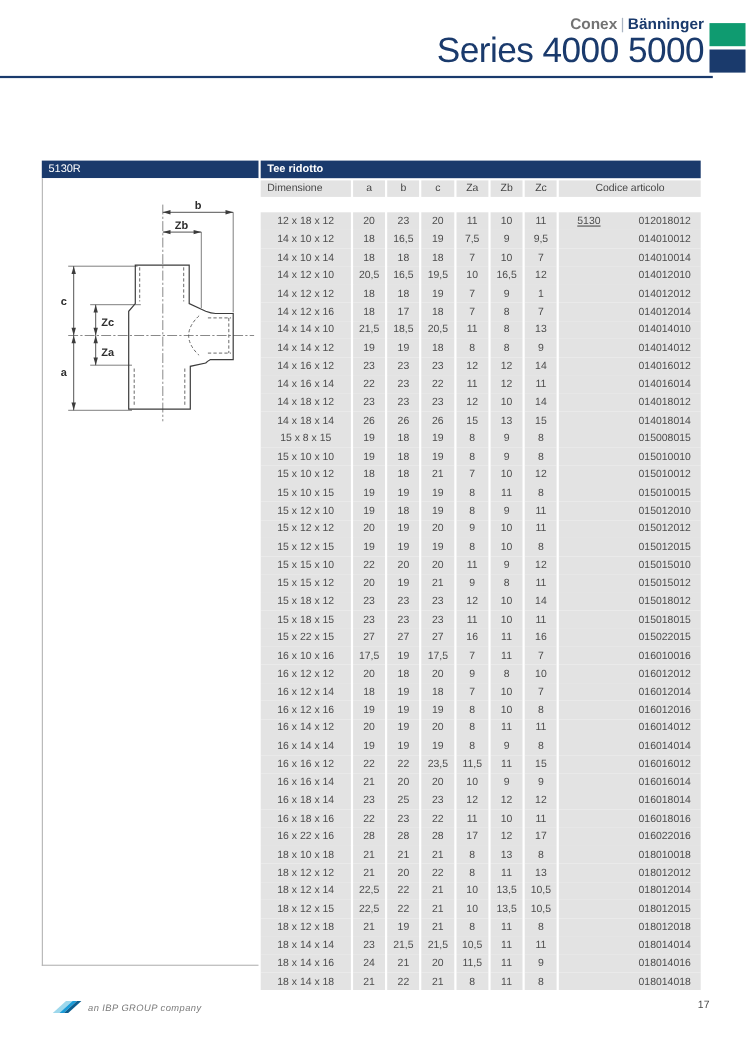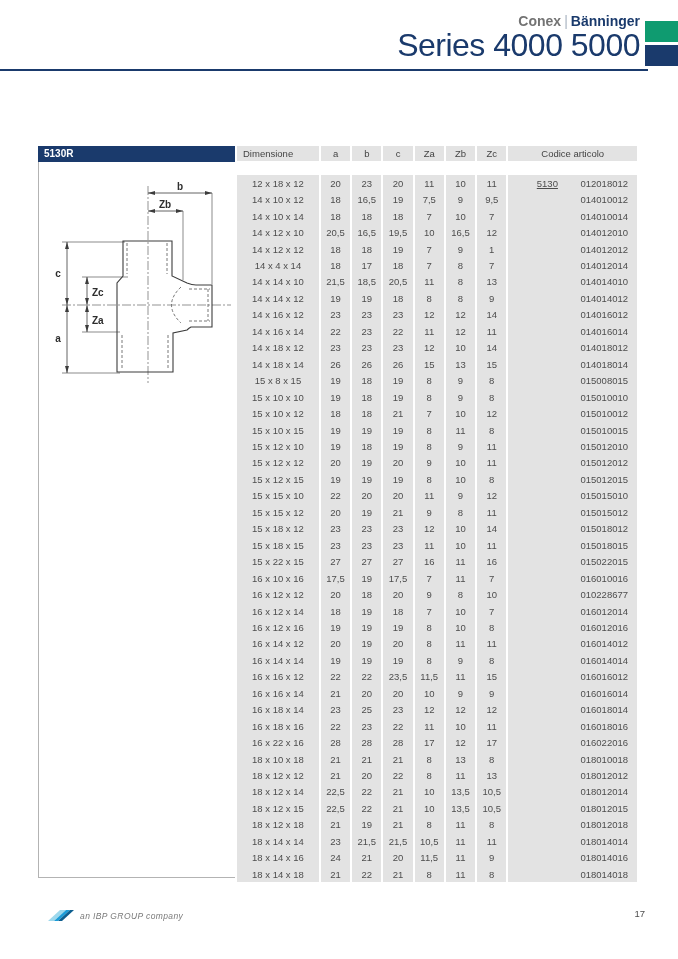--- a/index.html
+++ b/index.html
@@ -12,41 +12,41 @@
   .brand-divider{color:#aab4c2;font-weight:normal;padding:0 3px;}
   .brand-ban{color:#1a3a6c;}
   .series-title{position:absolute;top:27px;right:38px;font-size:32px;font-weight:normal;
                 color:#1a3a6c;letter-spacing:-0.5px;white-space:nowrap;}
   .block-green{position:absolute;left:645px;top:21px;width:33px;height:21px;background:#0f9b70;}
   .block-navy{position:absolute;left:645px;top:45px;width:33px;height:21px;background:#1a3a6c;}
   .header-rule{position:absolute;left:0;top:69px;width:648px;height:2px;background:#1a3a6c;}
 
   
   .code-bar{position:absolute;left:38px;top:146px;width:191px;height:16px;background:#1a3a6c;
-            color:#fff;font-size:10px;font-weight:bold;line-height:16px;padding-left:6px;}
+            color:#fff;font-size:10px;font-weight:normal;line-height:16px;padding-left:6px;}
   .panel-box{position:absolute;left:38px;top:162px;width:196px;height:715px;
              border-left:1px solid #b3b3b3;border-bottom:1px solid #b3b3b3;background:#fff;}
   .diagram{position:absolute;left:35px;top:166px;}
 
   
   .table{position:absolute;left:237px;top:146px;width:400px;}
   .title-bar{height:16px;background:#1a3a6c;color:#fff;font-size:10px;font-weight:bold;
              line-height:16px;padding-left:6px;box-sizing:border-box;margin-bottom:2px;}
   .head-row,.row{display:flex;}
   .head-row{height:15px;margin-bottom:14px;}
   .row{height:16.465px;}
   .cell{background:#e3e3e3;color:#4d4d4d;font-size:9.5px;display:flex;align-items:center;
         justify-content:center;margin-right:2px;box-sizing:border-box;overflow:hidden;}
   .cell.dim{width:84px;}
   .cell.num{width:30px;}
   .cell.code{width:132px;margin-right:0;justify-content:flex-start;}
   .head-row .cell{font-size:9.5px;color:#444;}
   .head-row .cell.dim{justify-content:flex-start;padding-left:6px;}
   .head-row .cell.code{justify-content:center;}
-  .code .prefix{display:inline-block;margin-left:24px;width:30px;text-align:center;text-decoration:underline;}
+  .code .prefix{display:inline-block;margin-left:12px;width:30px;text-align:center;text-decoration:underline;}
   .code .artnum{flex:1;text-align:right;padding-right:9px;}
 
   
   .footer-logo{position:absolute;left:46px;top:905px;}
   .footer-text{position:absolute;left:80px;top:911px;font-size:8.5px;color:#7a7a7a;letter-spacing:0.4px;font-style:italic;}
   .page-num{position:absolute;right:33px;top:908px;font-size:9.5px;color:#4d4d4d;}
 
   
   .d-outline{fill:none;stroke:#3c3c3c;stroke-width:1.1;}
   .d-dash{fill:none;stroke:#555;stroke-width:0.8;stroke-dasharray:3 2;}
@@ -120,20 +120,21 @@
     <polygon class="d-arrow" points="67,373 65,366 69,366"></polygon>
     <text class="d-label" x="58" y="342" text-anchor="middle">a</text>
 
     <path class="d-ref" d="M62,242 H125"></path>
     <path class="d-ref" d="M82,277 H128"></path>
     <path class="d-ref" d="M82,332 H120"></path>
     <path class="d-ref" d="M62,373 H120"></path>
   </svg>
 
   <div class="table">
+    <div class="title-bar">Tee ridotto</div>
     <div class="head-row">
       <div class="cell dim">Dimensione</div>
       <div class="cell num">a</div>
       <div class="cell num">b</div>
       <div class="cell num">c</div>
       <div class="cell num">Za</div>
       <div class="cell num">Zb</div>
       <div class="cell num">Zc</div>
       <div class="cell code">Codice articolo</div>
     </div>
@@ -197,21 +198,21 @@
           <div class="cell num">19</div>
           <div class="cell num">7</div>
           <div class="cell num">9</div>
           <div class="cell num">1</div>
           <div class="cell code">
             <span class="prefix"></span>
             <span class="artnum">014012012</span>
           </div>
         </div>
         <div class="row">
-          <div class="cell dim">14 x 4 x 14</div>
+          <div class="cell dim">14 x 12 x 16</div>
           <div class="cell num">18</div>
           <div class="cell num">17</div>
           <div class="cell num">18</div>
           <div class="cell num">7</div>
           <div class="cell num">8</div>
           <div class="cell num">7</div>
           <div class="cell code">
             <span class="prefix"></span>
             <span class="artnum">014012014</span>
           </div>
@@ -466,21 +467,21 @@
         <div class="row">
           <div class="cell dim">16 x 12 x 12</div>
           <div class="cell num">20</div>
           <div class="cell num">18</div>
           <div class="cell num">20</div>
           <div class="cell num">9</div>
           <div class="cell num">8</div>
           <div class="cell num">10</div>
           <div class="cell code">
             <span class="prefix"></span>
-            <span class="artnum">010228677</span>
+            <span class="artnum">016012012</span>
           </div>
         </div>
         <div class="row">
           <div class="cell dim">16 x 12 x 14</div>
           <div class="cell num">18</div>
           <div class="cell num">19</div>
           <div class="cell num">18</div>
           <div class="cell num">7</div>
           <div class="cell num">10</div>
           <div class="cell num">7</div>

